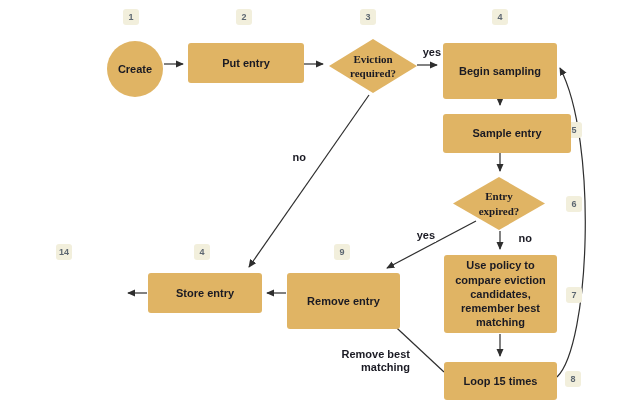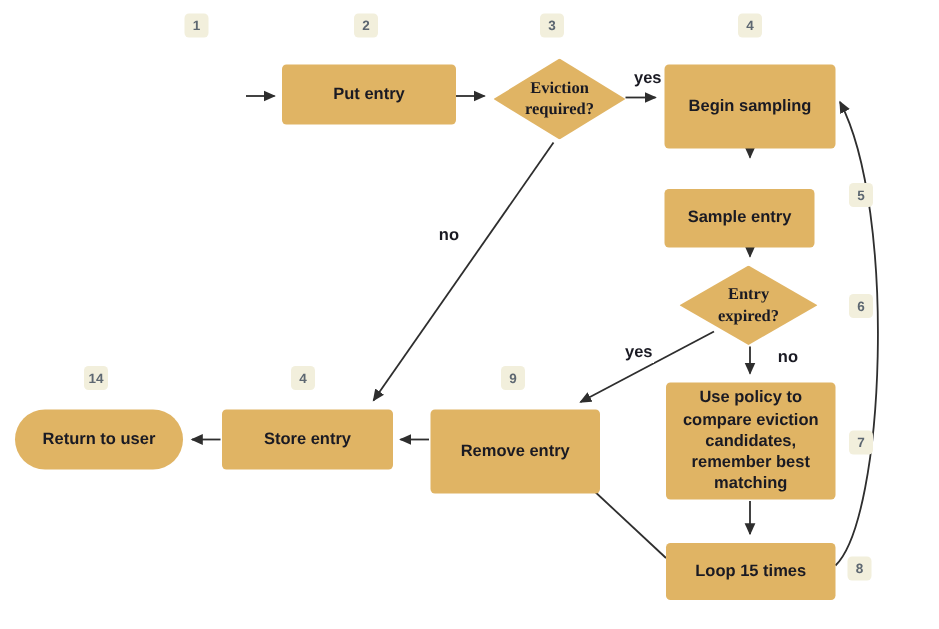--- a/index.html
+++ b/index.html
@@ -90,39 +90,40 @@
   <div class="badge" style="left:360px;top:9px">3</div>
   <div class="badge" style="left:492px;top:9px">4</div>
   <div class="badge" style="left:566px;top:122px">5</div>
   <div class="badge" style="left:566px;top:196px">6</div>
   <div class="badge" style="left:566px;top:287px">7</div>
   <div class="badge" style="left:565px;top:371px">8</div>
   <div class="badge" style="left:334px;top:244px">9</div>
   <div class="badge" style="left:194px;top:244px">4</div>
   <div class="badge" style="left:56px;top:244px">14</div>
 
+  <div class="node circle" style="left:107px;top:41px;width:56px;height:56px">Create</div>
 
   <div class="node rect" style="left:188px;top:43px;width:116px;height:40px">Put entry</div>
 
   <div class="node diamond" style="left:329px;top:39px;width:88px;height:54px">Eviction required?</div>
 
   <div class="node rect" style="left:443px;top:43px;width:114px;height:56px">Begin sampling</div>
 
-  <div class="node rect" style="left:443px;top:126px;width:100px;height:39px">Sample entry</div>
+  <div class="node rect" style="left:443px;top:114px;width:128px;height:39px">Sample entry</div>
 
   <div class="node diamond" style="left:453px;top:177px;width:92px;height:53px">Entry expired?</div>
 
   <div class="node rect" style="left:444px;top:255px;width:113px;height:78px">Use policy to compare eviction candidates, remember best matching</div>
 
   <div class="node rect" style="left:444px;top:362px;width:113px;height:38px">Loop 15 times</div>
 
   <div class="node rect" style="left:287px;top:273px;width:113px;height:56px">Remove entry</div>
 
   <div class="node rect" style="left:148px;top:273px;width:114px;height:40px">Store entry</div>
 
-  <div class="node stadium" style="left:10px;top:273px;width:112px;height:40px">Return to user</div>
 
   <div class="edge-label" style="left:416px;top:46px;width:26px">yes</div>
   <div class="edge-label" style="left:281px;top:151px;width:26px">no</div>
   <div class="edge-label" style="left:410px;top:229px;width:26px">yes</div>
   <div class="edge-label" style="left:507px;top:232px;width:26px">no</div>
+  <div class="edge-label" style="left:335px;top:348px;width:76px">Remove best matching</div>
 
 </div>
 
 </body></html>

